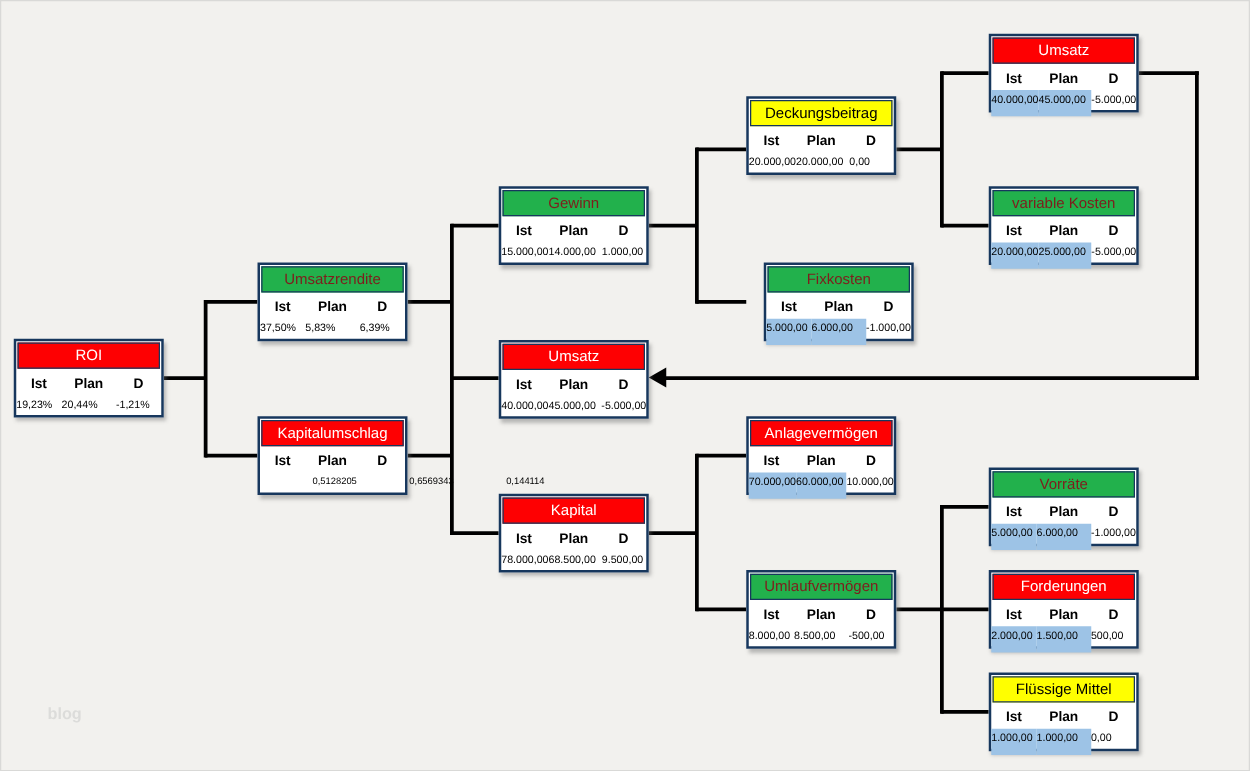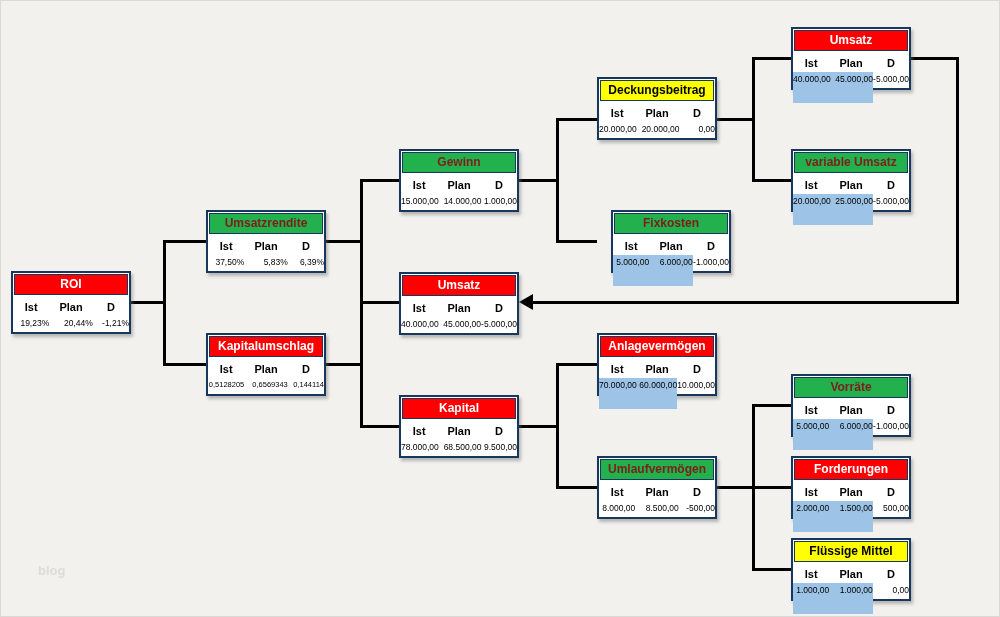--- a/index.html
+++ b/index.html
@@ -10,37 +10,37 @@
     border:1px solid #d9d9d7;box-sizing:border-box;
   }
   
   .node{
     position:absolute;width:120px;height:63px;background:#ffffff;
     border:2px solid #17375d;box-sizing:border-box;
     box-shadow:2px 3px 3px rgba(110,110,110,.45);
   }
   .node-title{
     height:19px;line-height:19px;margin:1px;border:1px solid #17375d;
-    text-align:center;font-weight:bold;font-size:12px;
+    text-align:center;font-weight:normal;font-size:12px;
     white-space:nowrap;overflow:hidden;
   }
   .hdr-red    .node-title{background:#fe0002;color:#ffffff;}
   .hdr-green  .node-title{background:#22b14c;color:#7f1d1d;}
   .hdr-yellow .node-title{background:#ffff00;color:#000000;}
   .node-cols,.node-values{display:flex;width:100%;}
   .node-cols span{
     flex:1;text-align:center;font-weight:bold;font-size:11px;
     height:20px;line-height:22px;color:#000;
   }
   .node-values span{
-    flex:1;text-align:right;font-size:8.5px;
-    height:31px;line-height:14px;color:#000;white-space:nowrap;
+    flex:1;text-align:left;font-size:8.5px;
+    height:21px;line-height:14px;color:#000;white-space:nowrap;
   }
   .node-cols span:nth-child(2),.node-values span:nth-child(2){flex:1.2;}
-  .small-values .node-values span{font-size:7.5px;}
+  .small-values .node-values span{font-size:7.5px;padding-left:42px;}
   .cell-blue{background:#9dc3e6;}
   .neg{color:#fe0002;}
   
   .lh,.lv{position:absolute;background:#000;}
   .lh{height:3px;}
   .lv{width:3px;}
   .arrow-left{
     position:absolute;width:0;height:0;
     border-top:8px solid transparent;border-bottom:8px solid transparent;
     border-right:14px solid #000;
@@ -236,21 +236,21 @@
       <span>D</span>
     </div>
     <div class="node-values">
       <span class="cell-blue">40.000,00</span>
       <span class="cell-blue">45.000,00</span>
       <span class="neg">-5.000,00</span>
     </div>
   </div>
 
   <div class="node hdr-green" style="left:790px;top:148px">
-    <div class="node-title">variable Umsatz</div>
+    <div class="node-title">variable Kosten</div>
     <div class="node-cols">
       <span>Ist</span>
       <span>Plan</span>
       <span>D</span>
     </div>
     <div class="node-values">
       <span class="cell-blue">20.000,00</span>
       <span class="cell-blue">25.000,00</span>
       <span class="neg">-5.000,00</span>
     </div>

